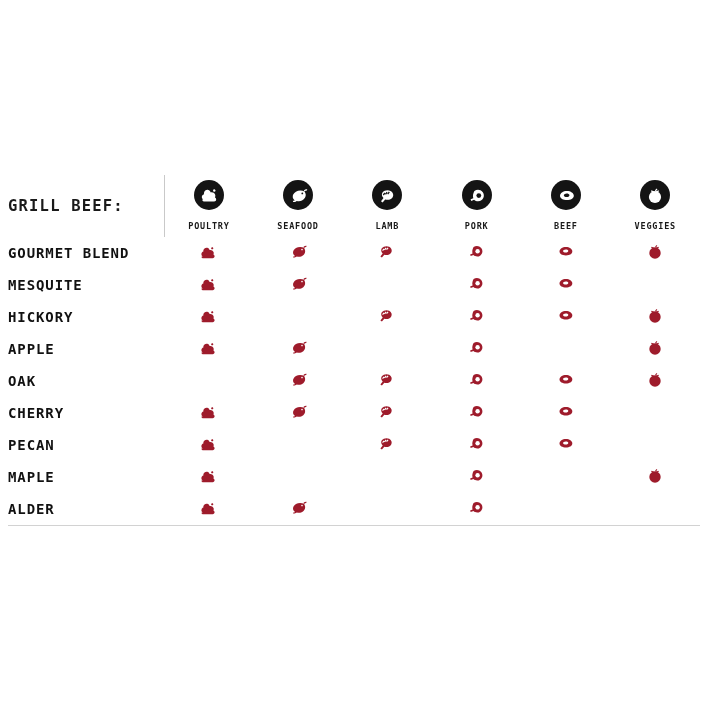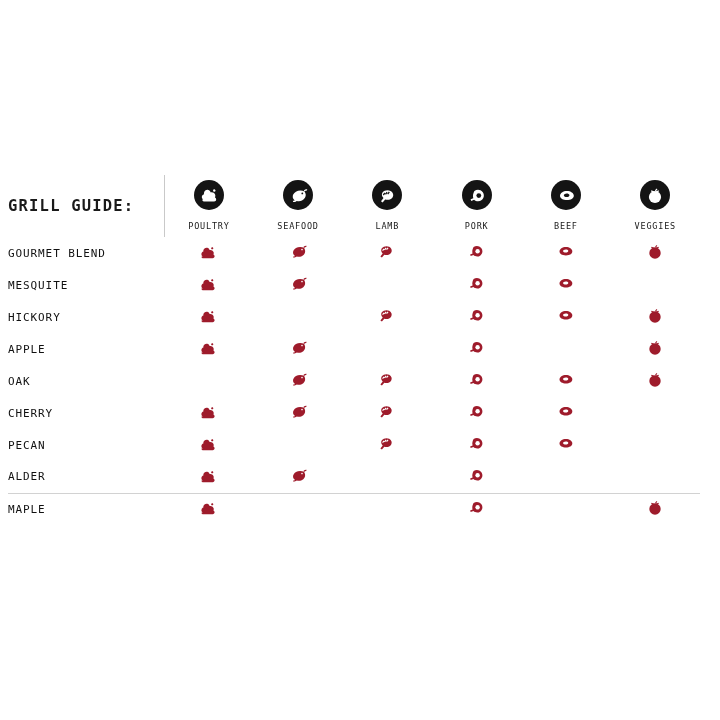--- a/index.html
+++ b/index.html
@@ -76,34 +76,34 @@
     width: 30px;
     height: 30px;
     border-radius: 50%;
     background: #141414;
     position: relative;
   }
   .cat-icon-badge svg { display: block; margin: 0 auto; }
 
   .cat-name {
     font-family: "DejaVu Sans Mono", monospace;
-    font-weight: normal;
+    font-weight: bold;
     font-size: 8.5px;
     letter-spacing: 0.8px;
     color: #1a1a1a;
     text-transform: uppercase;
   }
 
   
   tr.wood-row { height: 32px; }
 
   td.wood-label {
     font-family: "DejaVu Sans Mono", monospace;
-    font-weight: normal;
-    font-size: 11px;
+    font-weight: bold;
+    font-size: 14px;
     letter-spacing: 0.9px;
     color: #111111;
     text-transform: uppercase;
     padding-left: 2px;
     border-top: 1px solid #d2d2d2;
     white-space: nowrap;
   }
 
   td.mark-cell {
     border-top: 1px solid #d2d2d2;
@@ -136,21 +136,21 @@
         <col class="cat-col">
         <col class="cat-col">
       <col class="cat-col">
         <col class="cat-col">
         <col class="cat-col">
     </colgroup>
 
     <thead>
       <tr class="header-row">
         <th class="corner-cell">
-          <span class="guide-title">GRILL GUIDE:</span>
+          <span class="guide-title">GRILL BEEF:</span>
         </th>
 
         <th class="cat-cell first-cat">
           <span class="cat-icon-badge">
             <svg width="30" height="30" viewBox="0 0 30 30">
               <path d="M9 19.5c-0.6 0-1 0.5-0.6 0.9l1.2 1.1h10.6c1.1 0 2-0.9 2-2 0-0.9-0.5-1.7-1.3-2.1 0.5-0.8 0.6-1.9 0.2-2.8-0.7-1.7-2.6-2.6-4.3-2.1-0.3-1.3-1.3-2.3-2.6-2.6-1.9-0.4-3.8 0.8-4.2 2.8-0.1 0.5-0.1 1 0 1.5-1.3 0.3-2.2 1.5-2.2 2.9 0 1.2 0.7 2.2 1.7 2.6z" fill="#ffffff"></path>
               <path d="M19.6 9.6c0.5-0.4 1.3-0.3 1.7 0.3 0.4 0.5 0.3 1.3-0.3 1.7-0.5 0.4-1.3 0.3-1.7-0.3-0.4-0.6-0.2-1.3 0.3-1.7z" fill="#ffffff"></path>
             </svg>
           </span>
           <span class="cat-name">POULTRY</span>
@@ -383,55 +383,55 @@
                 <path d="M11.6 8.1c2.3-1.9 5.7-1.5 7.6 0.8 1.9 2.3 1.5 5.6-0.8 7.5-2.1 1.7-5.1 1.5-7-0.3l-2.7 1-0.6-1.5 2.5-1c-0.7-2.1-0.1-4.6 1-6.5z" fill="#9e1b2b"></path>
                 <circle cx="15.6" cy="12.3" r="2.2" fill="#ffffff"></circle>
               </svg></span></td>
         <td class="mark-cell"><span class="mark"><svg width="30" height="24" viewBox="0 0 30 24">
                 <path d="M8.5 12.4c0-2.5 2.9-4.4 6.4-4.4 3.5 0 6.4 1.9 6.4 4.4 0 2.4-2.9 4-6.4 4-3.5 0-6.4-1.6-6.4-4z" fill="#9e1b2b"></path>
                 <path d="M12.7 11c0.9-0.7 2.6-0.8 3.7-0.3 1.1 0.5 1.2 1.6 0.3 2.2-0.9 0.7-2.6 0.8-3.7 0.3-1.1-0.5-1.2-1.5-0.3-2.2z" fill="#ffffff"></path>
               </svg></span></td>
         <td class="mark-cell"><span class="mark empty"></span></td>
       </tr>
 
-      <tr class="wood-row last-row">
-        <td class="wood-label">ALDER</td>
-        <td class="mark-cell"><span class="mark"><svg width="30" height="24" viewBox="0 0 30 24">
-                <path d="M8 17.5c-0.5 0-0.8 0.4-0.5 0.8l1 0.9h10.2c1 0 1.9-0.8 1.9-1.9 0-0.8-0.5-1.5-1.2-1.8 0.4-0.8 0.5-1.7 0.1-2.5-0.6-1.5-2.4-2.3-3.9-1.9-0.3-1.2-1.2-2.1-2.4-2.3-1.7-0.4-3.4 0.7-3.8 2.5-0.1 0.4-0.1 0.9 0 1.3-1.2 0.3-2 1.4-2 2.6 0 1.1 0.6 2 1.6 2.3z" fill="#9e1b2b"></path>
-                <path d="M17.6 8.5c0.5-0.4 1.2-0.3 1.5 0.2 0.4 0.5 0.2 1.2-0.3 1.5-0.5 0.3-1.2 0.2-1.5-0.3-0.3-0.5-0.2-1.1 0.3-1.4z" fill="#9e1b2b"></path>
-              </svg></span></td>
-        <td class="mark-cell"><span class="mark"><svg width="30" height="24" viewBox="0 0 30 24">
-                <path d="M21 8.8c-2.3-1.2-5.7-1.2-8 0.2-2.1 1.2-3.3 3.4-2.9 5.3 0.2 1.1 0.9 2 1.9 2.6-0.6 0.4-1.2 0.6-1.9 0.6l0.4 1.2c1.2 0 2.4-0.4 3.4-1.1 1.6 0.4 3.3 0.3 4.8-0.4 2.4-1.1 3.8-3.5 3.4-5.8-0.2-0.9-0.6-1.8-1.1-2.6z" fill="#9e1b2b"></path>
-                <path d="M20.4 8c0.8-0.9 2-1.3 3.1-1.2l-0.2 1.2c-0.8-0.1-1.6 0.3-2.2 0.9z" fill="#9e1b2b"></path>
-                <circle cx="19" cy="10.6" r="0.8" fill="#ffffff"></circle>
-              </svg></span></td>
-        <td class="mark-cell"><span class="mark empty"></span></td>
-        <td class="mark-cell"><span class="mark"><svg width="30" height="24" viewBox="0 0 30 24">
-                <path d="M11.6 8.1c2.3-1.9 5.7-1.5 7.6 0.8 1.9 2.3 1.5 5.6-0.8 7.5-2.1 1.7-5.1 1.5-7-0.3l-2.7 1-0.6-1.5 2.5-1c-0.7-2.1-0.1-4.6 1-6.5z" fill="#9e1b2b"></path>
-                <circle cx="15.6" cy="12.3" r="2.2" fill="#ffffff"></circle>
-              </svg></span></td>
-        <td class="mark-cell"><span class="mark empty"></span></td>
-        <td class="mark-cell"><span class="mark empty"></span></td>
-      </tr>
-
       <tr class="wood-row">
         <td class="wood-label">MAPLE</td>
         <td class="mark-cell"><span class="mark"><svg width="30" height="24" viewBox="0 0 30 24">
                 <path d="M8 17.5c-0.5 0-0.8 0.4-0.5 0.8l1 0.9h10.2c1 0 1.9-0.8 1.9-1.9 0-0.8-0.5-1.5-1.2-1.8 0.4-0.8 0.5-1.7 0.1-2.5-0.6-1.5-2.4-2.3-3.9-1.9-0.3-1.2-1.2-2.1-2.4-2.3-1.7-0.4-3.4 0.7-3.8 2.5-0.1 0.4-0.1 0.9 0 1.3-1.2 0.3-2 1.4-2 2.6 0 1.1 0.6 2 1.6 2.3z" fill="#9e1b2b"></path>
                 <path d="M17.6 8.5c0.5-0.4 1.2-0.3 1.5 0.2 0.4 0.5 0.2 1.2-0.3 1.5-0.5 0.3-1.2 0.2-1.5-0.3-0.3-0.5-0.2-1.1 0.3-1.4z" fill="#9e1b2b"></path>
               </svg></span></td>
         <td class="mark-cell"><span class="mark empty"></span></td>
         <td class="mark-cell"><span class="mark empty"></span></td>
         <td class="mark-cell"><span class="mark"><svg width="30" height="24" viewBox="0 0 30 24">
                 <path d="M11.6 8.1c2.3-1.9 5.7-1.5 7.6 0.8 1.9 2.3 1.5 5.6-0.8 7.5-2.1 1.7-5.1 1.5-7-0.3l-2.7 1-0.6-1.5 2.5-1c-0.7-2.1-0.1-4.6 1-6.5z" fill="#9e1b2b"></path>
                 <circle cx="15.6" cy="12.3" r="2.2" fill="#ffffff"></circle>
               </svg></span></td>
         <td class="mark-cell"><span class="mark empty"></span></td>
         <td class="mark-cell"><span class="mark"><svg width="30" height="24" viewBox="0 0 30 24">
                 <circle cx="15" cy="14" r="5.7" fill="#9e1b2b"></circle>
                 <path d="M15 8.3c0.2-1 0.9-1.9 1.8-2.4l0.5 1.1c-0.6 0.3-1 0.8-1.1 1.4z" fill="#9e1b2b"></path>
                 <path d="M11.6 7.7l2.7 1.1-0.5 1.1-2.7-1.1zM18.4 7.7l-2.7 1.1 0.5 1.1 2.7-1.1z" fill="#9e1b2b"></path>
               </svg></span></td>
       </tr>
+
+      <tr class="wood-row last-row">
+        <td class="wood-label">ALDER</td>
+        <td class="mark-cell"><span class="mark"><svg width="30" height="24" viewBox="0 0 30 24">
+                <path d="M8 17.5c-0.5 0-0.8 0.4-0.5 0.8l1 0.9h10.2c1 0 1.9-0.8 1.9-1.9 0-0.8-0.5-1.5-1.2-1.8 0.4-0.8 0.5-1.7 0.1-2.5-0.6-1.5-2.4-2.3-3.9-1.9-0.3-1.2-1.2-2.1-2.4-2.3-1.7-0.4-3.4 0.7-3.8 2.5-0.1 0.4-0.1 0.9 0 1.3-1.2 0.3-2 1.4-2 2.6 0 1.1 0.6 2 1.6 2.3z" fill="#9e1b2b"></path>
+                <path d="M17.6 8.5c0.5-0.4 1.2-0.3 1.5 0.2 0.4 0.5 0.2 1.2-0.3 1.5-0.5 0.3-1.2 0.2-1.5-0.3-0.3-0.5-0.2-1.1 0.3-1.4z" fill="#9e1b2b"></path>
+              </svg></span></td>
+        <td class="mark-cell"><span class="mark"><svg width="30" height="24" viewBox="0 0 30 24">
+                <path d="M21 8.8c-2.3-1.2-5.7-1.2-8 0.2-2.1 1.2-3.3 3.4-2.9 5.3 0.2 1.1 0.9 2 1.9 2.6-0.6 0.4-1.2 0.6-1.9 0.6l0.4 1.2c1.2 0 2.4-0.4 3.4-1.1 1.6 0.4 3.3 0.3 4.8-0.4 2.4-1.1 3.8-3.5 3.4-5.8-0.2-0.9-0.6-1.8-1.1-2.6z" fill="#9e1b2b"></path>
+                <path d="M20.4 8c0.8-0.9 2-1.3 3.1-1.2l-0.2 1.2c-0.8-0.1-1.6 0.3-2.2 0.9z" fill="#9e1b2b"></path>
+                <circle cx="19" cy="10.6" r="0.8" fill="#ffffff"></circle>
+              </svg></span></td>
+        <td class="mark-cell"><span class="mark empty"></span></td>
+        <td class="mark-cell"><span class="mark"><svg width="30" height="24" viewBox="0 0 30 24">
+                <path d="M11.6 8.1c2.3-1.9 5.7-1.5 7.6 0.8 1.9 2.3 1.5 5.6-0.8 7.5-2.1 1.7-5.1 1.5-7-0.3l-2.7 1-0.6-1.5 2.5-1c-0.7-2.1-0.1-4.6 1-6.5z" fill="#9e1b2b"></path>
+                <circle cx="15.6" cy="12.3" r="2.2" fill="#ffffff"></circle>
+              </svg></span></td>
+        <td class="mark-cell"><span class="mark empty"></span></td>
+        <td class="mark-cell"><span class="mark empty"></span></td>
+      </tr>
     </tbody>
   </table>
 
 </div>
 
 </body></html>

